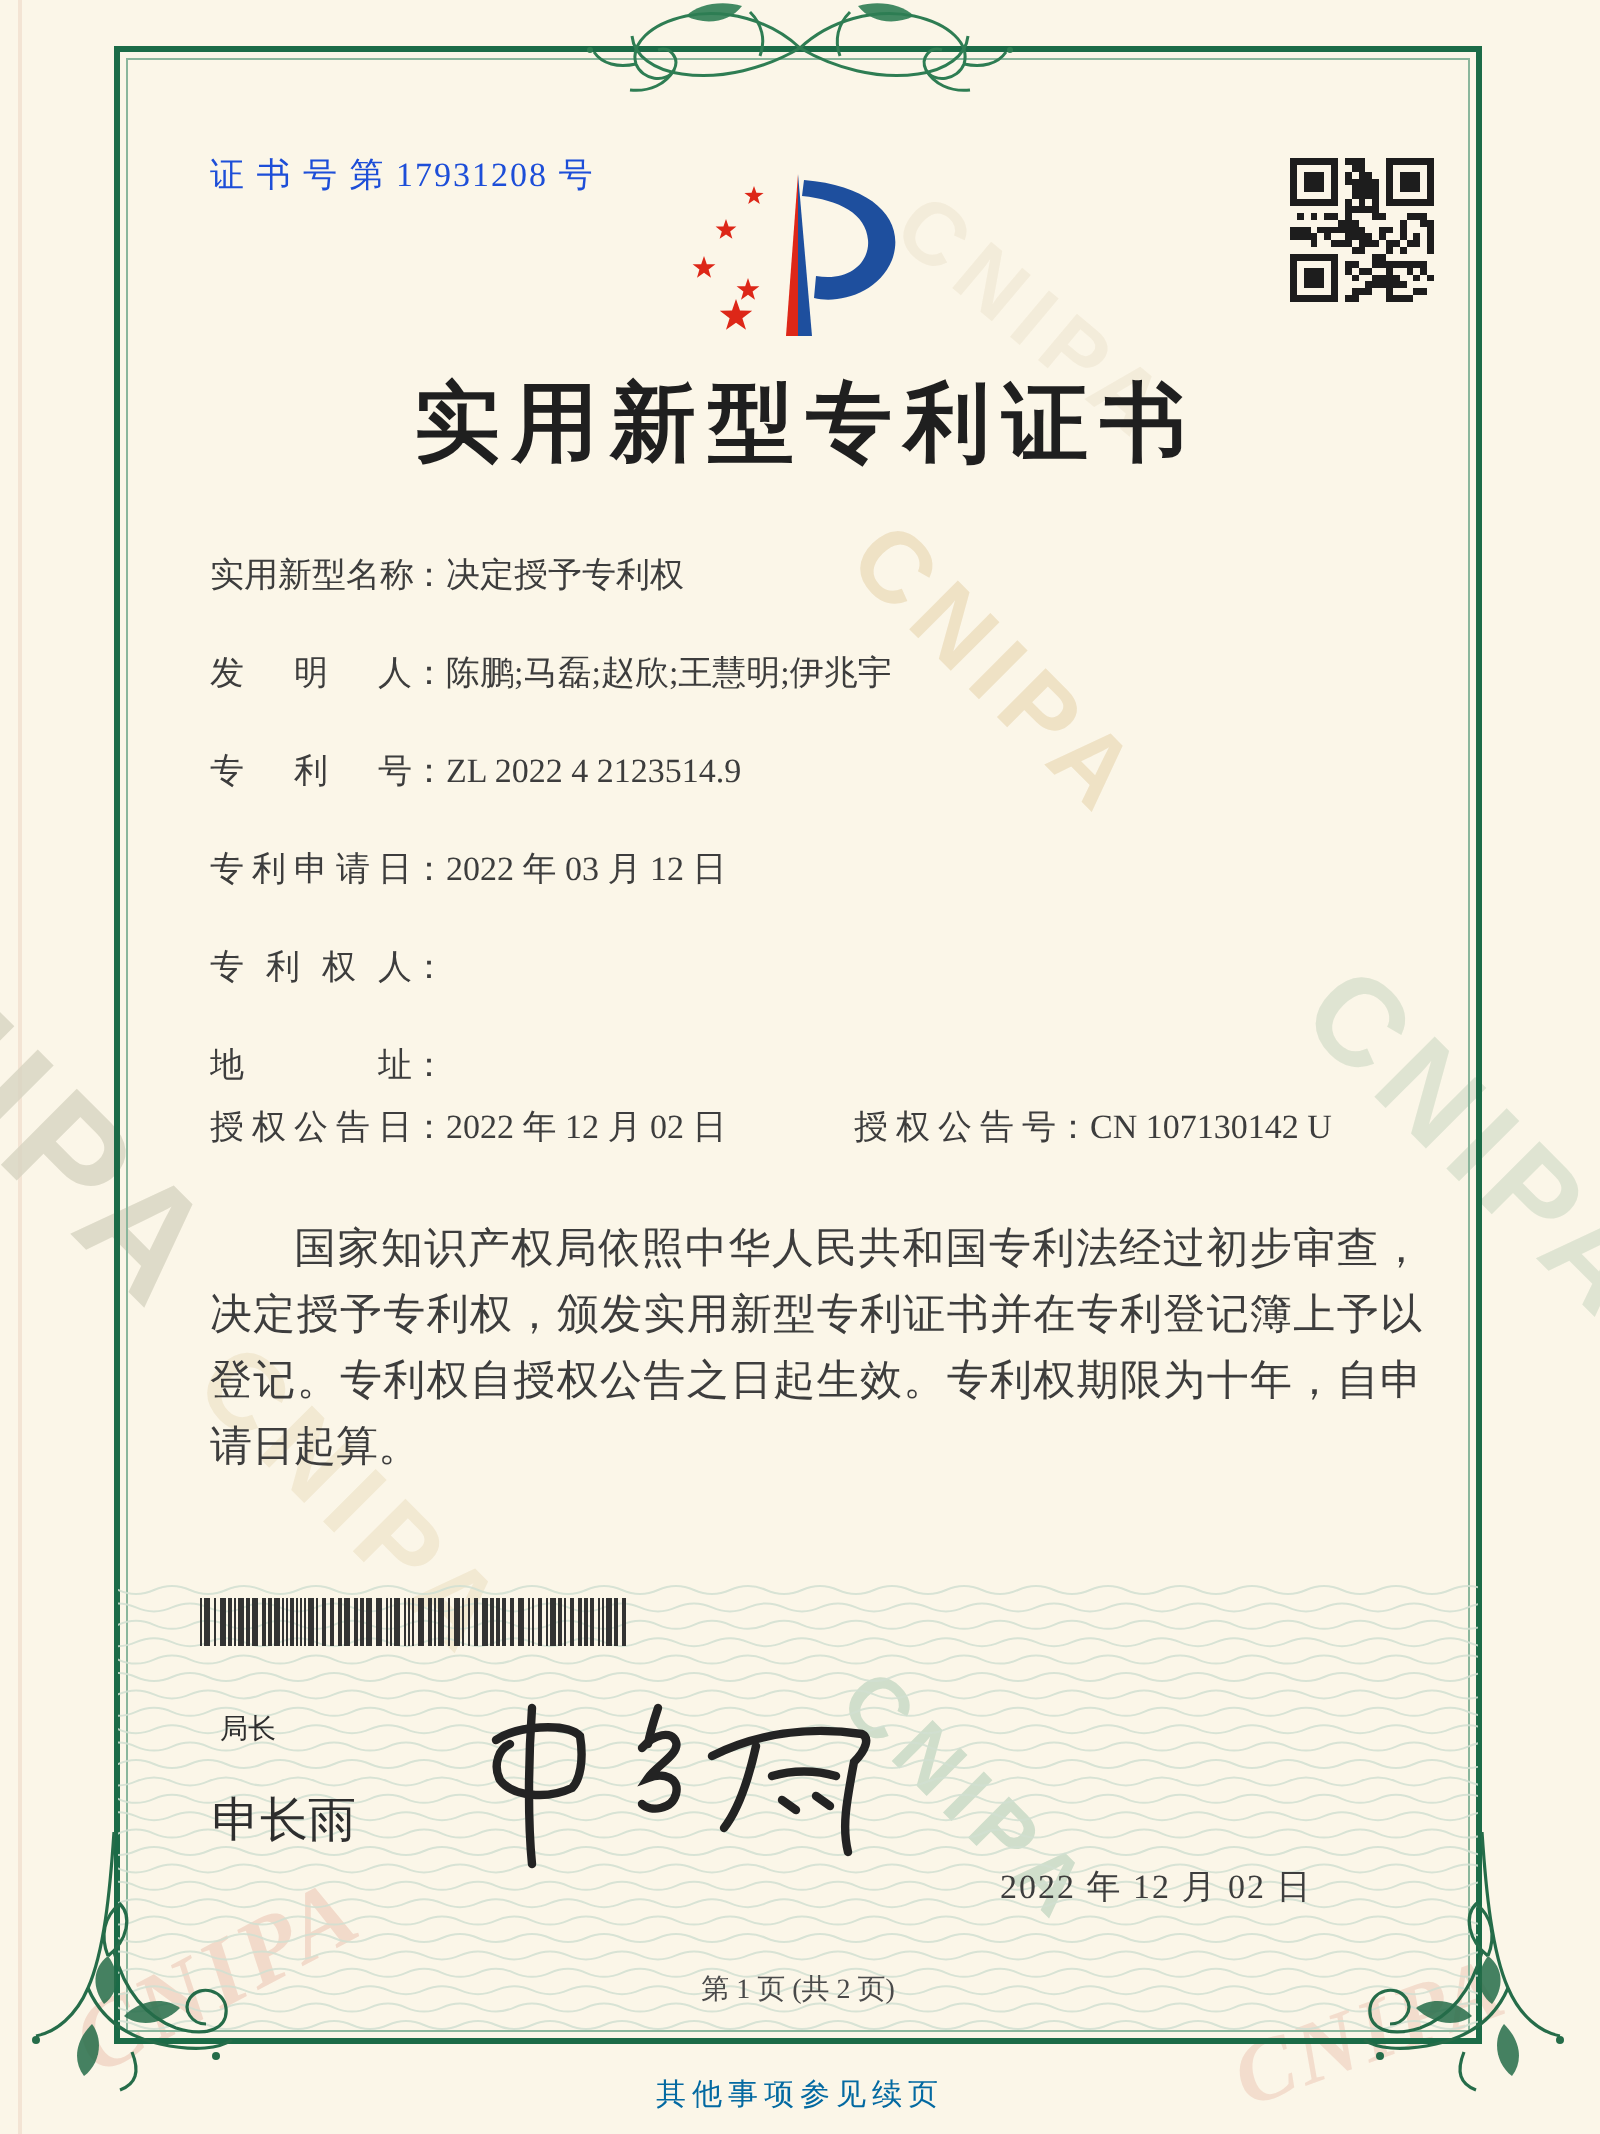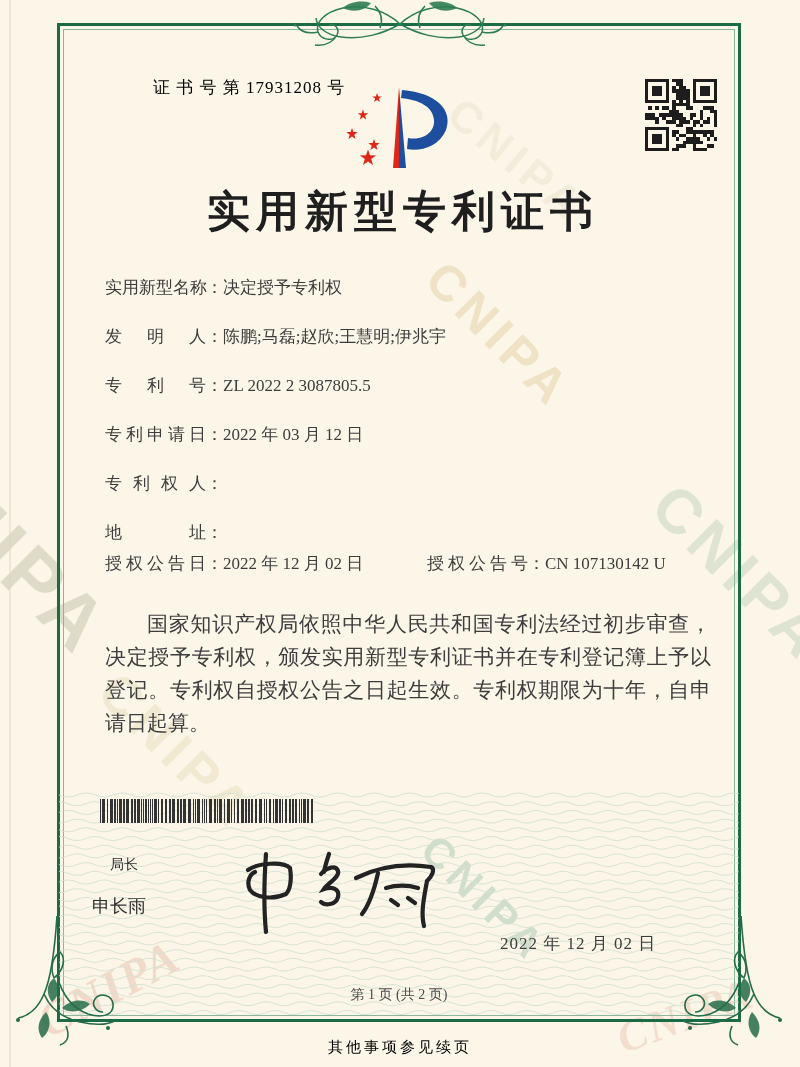--- a/index.html
+++ b/index.html
@@ -11,44 +11,44 @@
   
   .frame{left:57px;top:23px;width:684px;height:999px;border:3px solid #1b6b47;box-sizing:border-box;}
   .frame-inner{position:absolute;left:3px;top:3px;right:3px;bottom:3px;border:1px solid #8ab69c;}
   
   .waves{left:59px;top:792px;width:680px;height:228px;overflow:hidden;}
   
   .wm{position:absolute;font-family:"Liberation Sans",sans-serif;font-weight:700;
       letter-spacing:6px;transform-origin:left top;pointer-events:none;white-space:nowrap;}
   .wm-pink{font-style:italic;font-family:"Liberation Serif",serif;letter-spacing:2px;}
   
-  .cert-no{left:105px;top:76px;font-size:17px;letter-spacing:1px;color:#000000;margin-left:48px;}
+  .cert-no{left:105px;top:76px;font-size:17px;letter-spacing:1px;color:#1d4ed8;}
   .logo{left:330px;top:84px;}
   .qr{left:645px;top:79px;}
   .title{left:0;top:183px;width:800px;text-align:center;font-size:43px;font-weight:700;
          letter-spacing:6px;text-indent:6px;color:#1f1f1f;}
   
   .fields{left:105px;top:276px;width:610px;font-size:17px;}
   .row{display:flex;margin-bottom:26px;line-height:23px;}
   .jlabel{display:inline-flex;justify-content:space-between;width:101px;flex-shrink:0;}
   .colon{flex-shrink:0;}
   .value{white-space:pre-line;}
   .pair{display:flex;}
   .pair-l{width:322px;flex-shrink:0;}
   
   .paras{left:105px;top:608px;width:606px;font-size:21px;line-height:33px;text-align:justify;}
   .paras p{margin:0;text-indent:2em;}
   
   .barcode{left:100px;top:799px;}
   .sig-title{left:110px;top:856px;font-size:14px;font-family:"Liberation Sans",sans-serif;color:#2e2e2e;}
-  .sig-name{left:92px;top:894px;font-size:18px;font-family:"Liberation Sans",sans-serif;color:#2e2e2e;}
+  .sig-name{left:106px;top:894px;font-size:24px;font-family:"Liberation Sans",sans-serif;color:#2e2e2e;}
   .signature{left:228px;top:842px;}
   .issue-date{left:500px;top:932px;font-size:17px;letter-spacing:1px;}
   .page-num{left:57px;top:986px;width:684px;text-align:center;font-size:14px;color:#4a4a4a;}
-  .cont-note{left:0;top:1038px;width:800px;text-align:center;font-size:15px;letter-spacing:3px;color:#000000;}
+  .cont-note{left:0;top:1038px;width:800px;text-align:center;font-size:15px;letter-spacing:3px;color:#0369a1;}
 </style>
 </head>
 <body>
 
 <div class="page">
 
   <div class="abs crease"></div>
 
   <div class="wm" style="left:470px;top:88px;font-size:44px;color:#f2ead7;opacity:.8;transform:rotate(40deg);">CNIPA</div>
   <div class="wm" style="left:455px;top:250px;font-size:50px;color:#eee0c2;opacity:.9;transform:rotate(45deg);">CNIPA</div>
@@ -401,21 +401,21 @@
         <span class="colon">：</span>
         <span class="value">陈鹏;马磊;赵欣;王慧明;伊兆宇</span>
     </div>
     <div class="row">
       <span class="jlabel">
           <span>专</span>
           <span>利</span>
           <span>号</span>
         </span>
         <span class="colon">：</span>
-        <span class="value">ZL 2022 2 3087805.5</span>
+        <span class="value">ZL 2022 4 2123514.9</span>
     </div>
     <div class="row">
       <span class="jlabel">
           <span>专</span>
           <span>利</span>
           <span>申</span>
           <span>请</span>
           <span>日</span>
         </span>
         <span class="colon">：</span>

